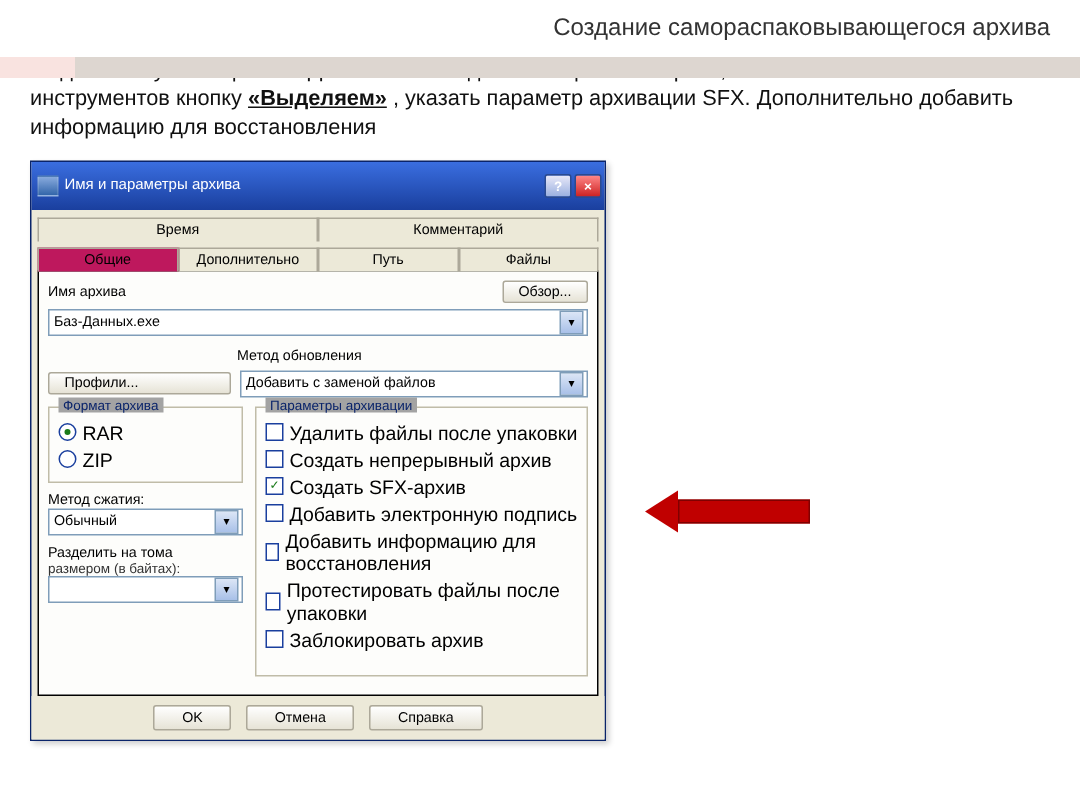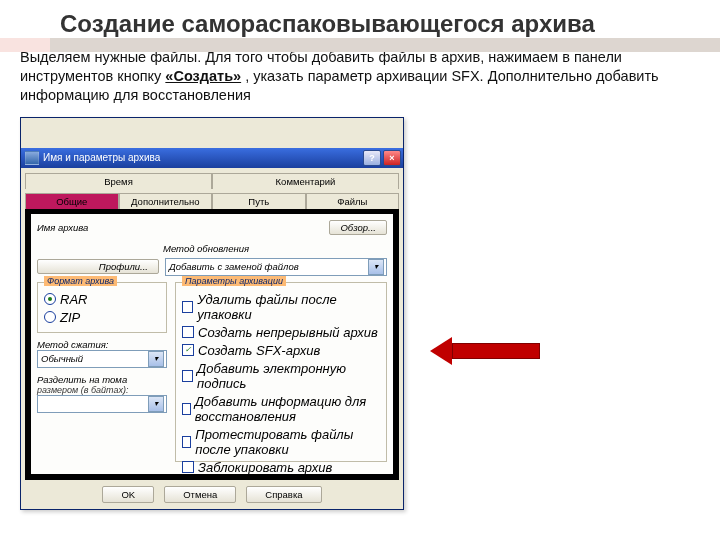--- a/index.html
+++ b/index.html
@@ -19,25 +19,26 @@
   .header-bg {
     position: absolute;
     left: 0; top: 38px;
     width: 100%;
     height: 14px;
     display: flex;
   }
   .header-bg .pink { background: #f9e3e0; width: 50px; height: 14px; }
   .header-bg .grey { background: #ddd6d0; flex: 1; height: 14px; }
   .slide-title {
-    font-size: 24px;
-    font-weight: bold;
+    font-size: 16px;
+    font-weight: normal;
     color: #333;
     position: relative;
     z-index: 2;
+    text-align: right;
   }
   .intro {
     padding: 4px 20px 12px 20px;
     font-size: 14.5px;
     color: #111;
     line-height: 1.3;
   }
   .intro .u { text-decoration: underline; }
   .intro b { font-weight: bold; }
   .stage {
@@ -50,26 +51,25 @@
     width: 382px;
     border: 1px solid #0a246a;
     background: #ece9d8;
     font-size: 10px;
     color: #000;
     box-shadow: 2px 2px 4px rgba(0,0,0,.2);
   }
   .titlebar {
     display: flex;
     align-items: center;
-    height: 20px;
+    height: 32px;
     background: linear-gradient(#3a6ee0,#1a3f9e);
     color: #fff;
     padding: 0 2px 0 4px;
     font-size: 10px;
-    margin-top: 30px;
   }
   .titlebar .icon {
     width: 12px; height: 12px;
     background: linear-gradient(#8ad,#36a);
     margin-right: 4px;
     border: 1px solid #fff2;
   }
   .titlebar .spacer { flex: 1; }
   .tbtn {
     width: 16px; height: 14px;
@@ -93,25 +93,24 @@
     background: #ece9d8;
     font-size: 9.5px;
     text-align: center;
     padding: 2px 0;
     border-bottom: none;
     position: relative;
     top: 1px;
   }
   .tab.active { background: #be185d; font-weight: 500; z-index: 2; }
   .panel {
-    border: 6px solid #000000;
+    border: 1px solid #000000;
     margin: 0 4px;
     background: #fdfdfb;
     padding: 6px;
-    font-style: italic;
   }
   .row { display: flex; align-items: center; margin-bottom: 4px; gap: 6px; }
   .lbl { font-size: 9.5px; color: #000; }
   .btn {
     border: 1px solid #aca899;
     background: linear-gradient(#fff,#e6e3d6);
     padding: 1px 10px;
     font-size: 9.5px;
     border-radius: 2px;
   }
@@ -138,21 +137,21 @@
   .col { flex: 1; }
   .group {
     border: 1px solid #c0bca8;
     padding: 6px 6px 4px 6px;
     margin-bottom: 6px;
     position: relative;
   }
   .group > .legend {
     position: absolute;
     top: -7px; left: 6px;
-    background: #fdba74;
+    background: #a3a3a3;
     padding: 0 3px;
     font-size: 9px;
     color: #0a246a;
   }
   .radio, .check { display: flex; align-items: center; gap: 4px; font-size: 13px; margin: 3px 0; }
   .rdot { width: 10px; height: 10px; border: 1px solid #1a3f9e; border-radius: 50%; display: flex; align-items: center; justify-content: center; background: #fff; }
   .rdot.selected::after { content: ""; width: 4px; height: 4px; background: #1a7a1a; border-radius: 50%; }
   .cbox { width: 10px; height: 10px; border: 1px solid #1a3f9e; background: #fff; display: flex; align-items: center; justify-content: center; font-size: 8px; color: #1a7a1a; line-height: 1; }
   .cbox.checked::after { content: "✓"; }
   .dlg-buttons {
@@ -187,21 +186,21 @@
 
 <div class="slide-header">
   <div class="header-bg">
     <div class="pink"></div>
       <div class="grey"></div>
   </div>
   <div class="slide-title">Создание самораспаковывающегося архива</div>
 </div>
 
 <div class="intro">
-  <span>Выделяем нужные файлы. Для того чтобы добавить файлы в архив, нажимаем в панели инструментов кнопку </span><b class="u">«Создать»</b><span> ,  указать параметр архивации SFX. Дополнительно добавить информацию для восстановления</span>
+  <span>Выделяем нужные файлы. Для того чтобы добавить файлы в архив, нажимаем в панели инструментов кнопку </span><b class="u">«Выделяем»</b><span> ,  указать параметр архивации SFX. Дополнительно добавить информацию для восстановления</span>
 </div>
 
 <div class="stage">
 
   <div class="win">
     <div class="titlebar">
       <div class="icon"></div>
       <span>Имя и параметры архива</span>
       <div class="spacer"></div>
       <div class="tbtn">?</div>
@@ -219,27 +218,32 @@
       <div class="tab">Файлы</div>
     </div>
 
     <div class="panel">
 
       <div class="row">
         <span class="lbl">Имя архива</span>
         <div style="flex:1"></div>
         <div class="btn">Обзор...</div>
       </div>
+      <div class="row">
+        <div class="select" style="flex:1">
+          <span>Баз-Данных.exe</span>
+        </div>
+      </div>
 
       <div class="row" style="margin-top:8px">
         <div style="width:120px"></div>
         <span class="lbl">Метод обновления</span>
       </div>
       <div class="row">
-        <div class="btn" style="width:100px;text-align:right">Профили...</div>
+        <div class="btn" style="width:100px;text-align:left">Профили...</div>
         <div class="select" style="flex:1">
           <span>Добавить с заменой файлов</span>
         </div>
       </div>
 
       <div class="twocol" style="margin-top:6px">
         <div class="col" style="flex:0 0 130px">
           <div class="group">
             <span class="legend">Формат архива</span>
             <div class="radio">

